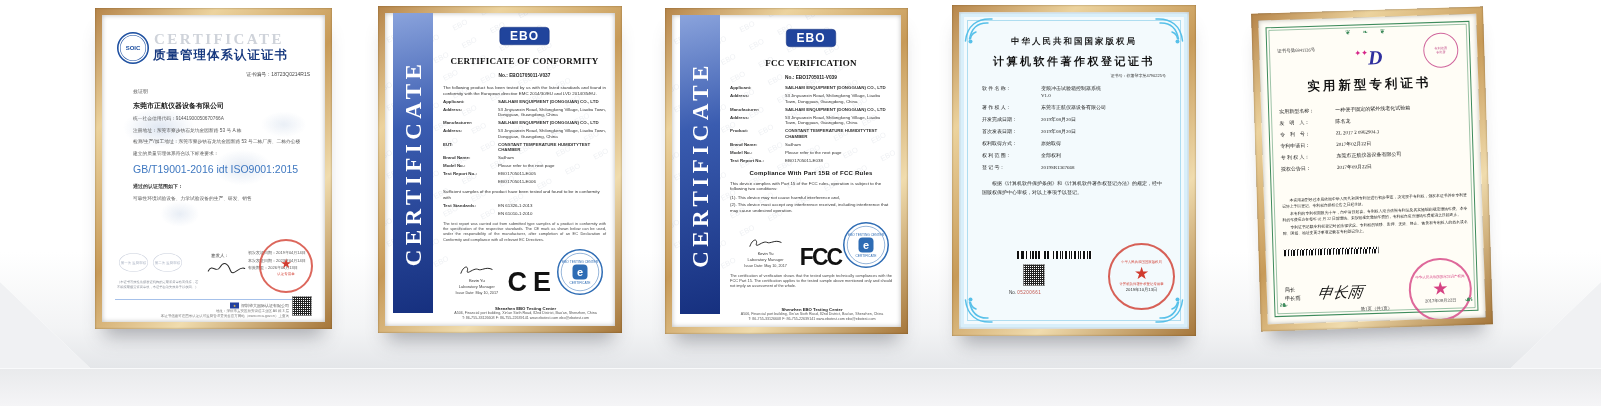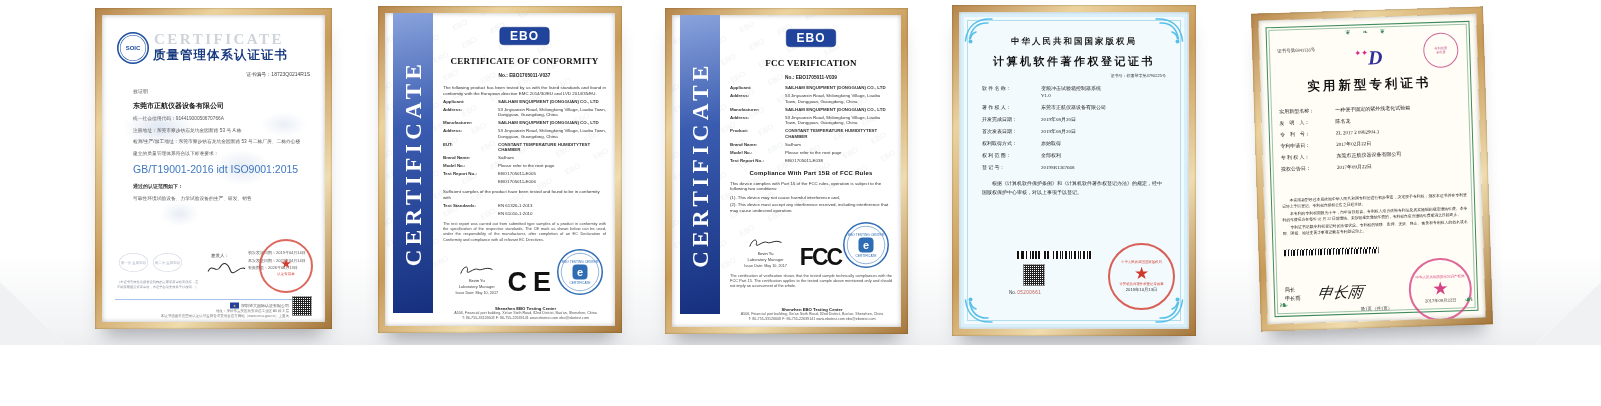--- a/index.html
+++ b/index.html
@@ -1,16 +1,16 @@
 <!DOCTYPE html>
 <html><head>
 <meta charset="utf-8">
 <style>
   html,body{margin:0;padding:0;background:#fff;}
-  .stage{position:relative;width:1601px;height:345px;overflow:hidden;background:#ffffff;
+  .stage{position:relative;width:1601px;height:406px;overflow:hidden;background:#ffffff;
          font-family:"Liberation Sans",sans-serif;color:#333;}
   
   .shelf-top{position:absolute;top:252px;left:0;width:1601px;height:116px;
     background:linear-gradient(to bottom,rgba(240,241,243,0) 0%,rgba(228,230,233,.45) 65%,#e4e6e9 100%);
     clip-path:polygon(-31px 0,1632px 0,1511px 116px,90px 116px);}
   .shelf-side-left{position:absolute;top:282px;left:0;width:90px;height:86px;background:#f0f1f3;
     clip-path:polygon(0 0,90px 86px,0 86px);}
   .shelf-side-right{position:absolute;top:282px;left:1511px;width:90px;height:86px;background:#f0f1f3;
     clip-path:polygon(90px 0,90px 86px,0 86px);}
   .shelf-face{position:absolute;top:368px;left:0;width:1601px;height:38px;

